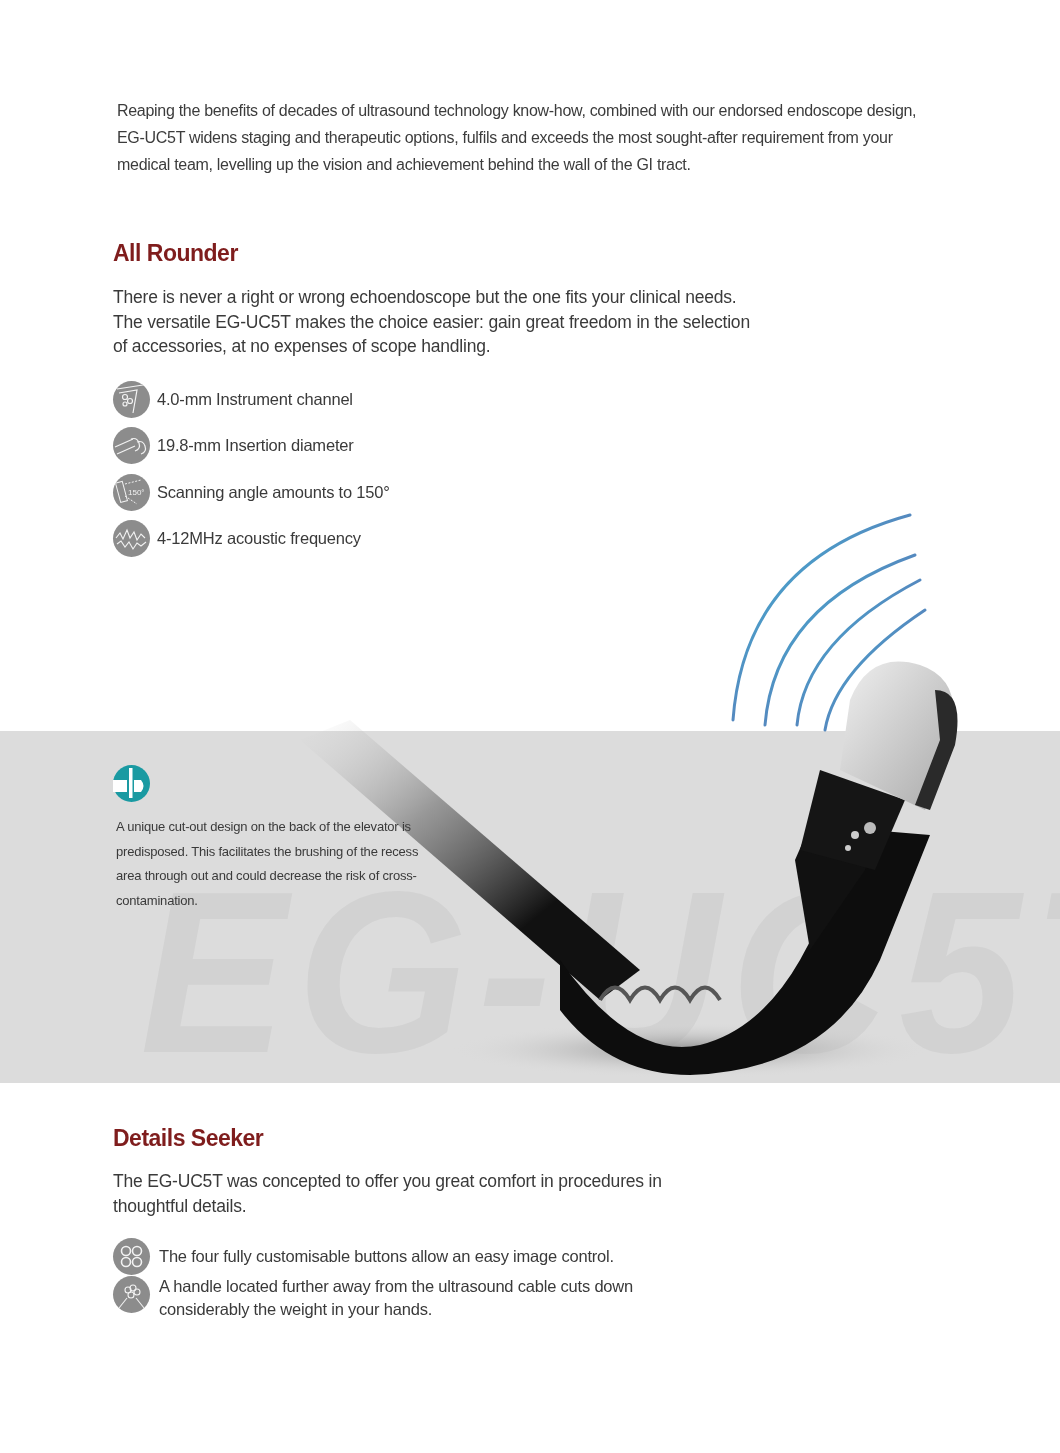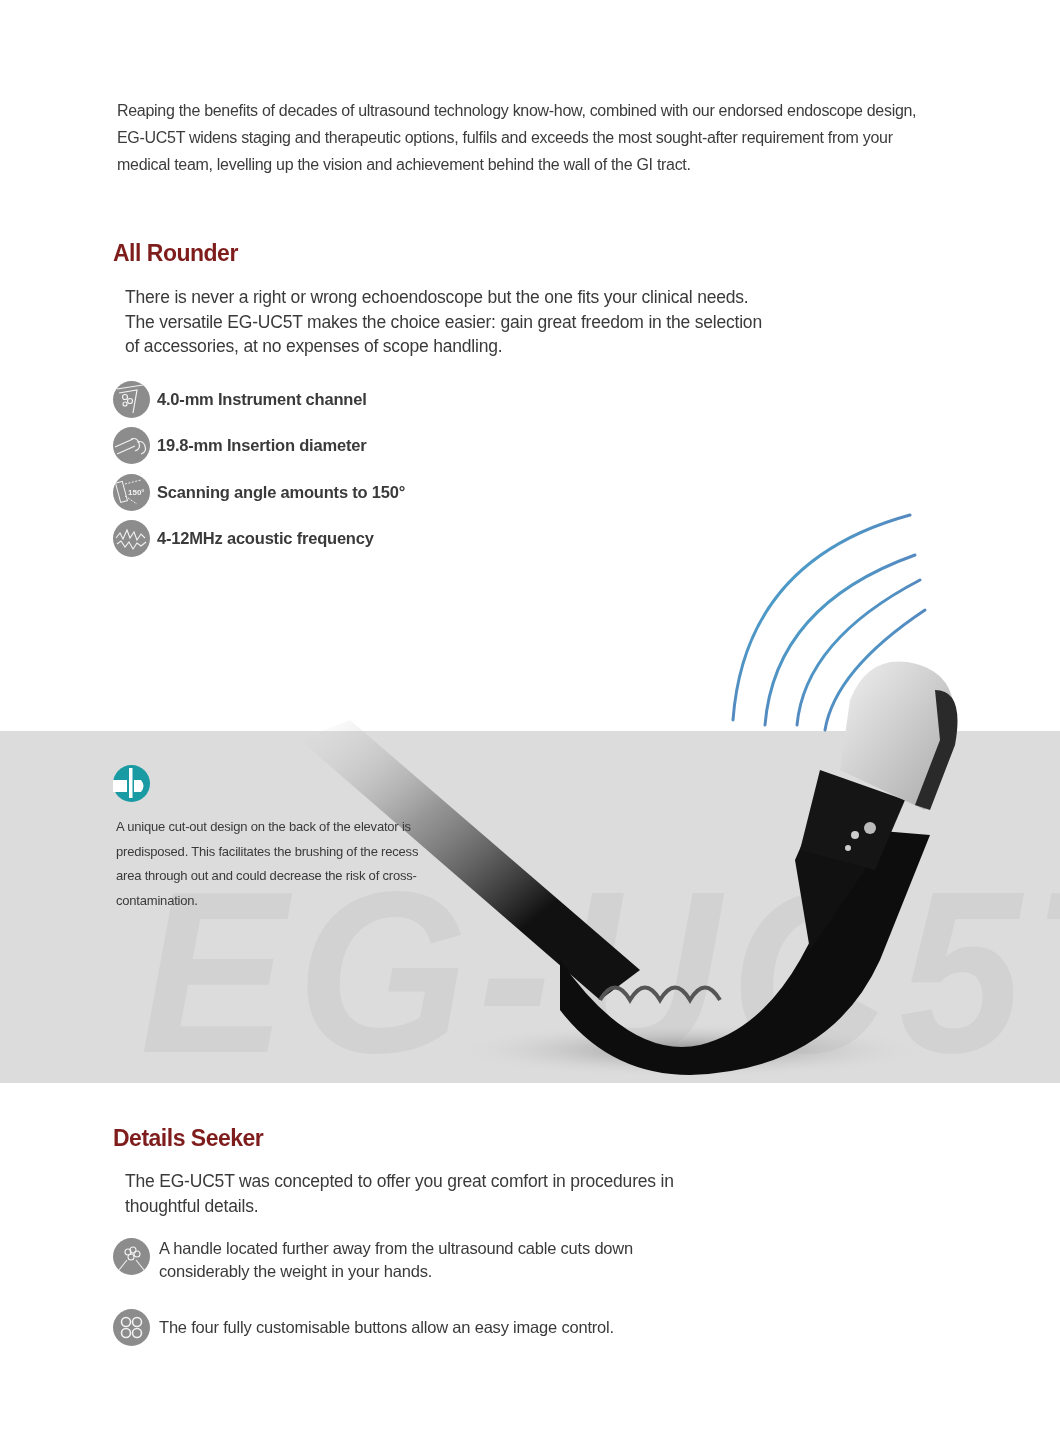--- a/index.html
+++ b/index.html
@@ -2,23 +2,23 @@
 <html><head>
 <meta charset="utf-8">
 <style>
   html, body { margin: 0; padding: 0; background: #ffffff; }
   body { width: 1060px; height: 1453px; position: relative; overflow: hidden;
          font-family: "Liberation Sans", "DejaVu Sans", sans-serif; color: #3a3a3a; }
   .intro { position: absolute; left: 117px; top: 97px; width: 800px;
            font-size: 16px; line-height: 27px; color: #3c3c3c; letter-spacing: -0.3px; }
   .h2 { position: absolute; left: 113px; font-size: 23px; font-weight: bold; color: #7f1d1d;
         letter-spacing: -0.5px; margin: 0; }
-  .para { position: absolute; left: 125px; font-size: 17.5px; line-height: 24.5px; color: #3a3a3a;
+  .para { position: absolute; left: 113px; font-size: 17.5px; line-height: 24.5px; color: #3a3a3a;
           letter-spacing: -0.2px; }
-  .feat-list { position: absolute; left: 113px; top: 381px; margin: 0; padding: 0; list-style: none; font-weight: bold; }
+  .feat-list { position: absolute; left: 113px; top: 381px; margin: 0; padding: 0; list-style: none; }
   .feat { display: flex; align-items: center; height: 36px; margin-bottom: 10.5px; }
   .ficon { width: 37px; height: 37px; border-radius: 50%; background: #8c8c8c; flex: 0 0 37px;
            display: flex; align-items: center; overflow: hidden; }
   .ficon svg { width: 37px; height: 37px; display: block; }
   .ftext { margin-left: 7px; font-size: 16.5px; color: #3a3a3a; letter-spacing: -0.2px; }
   .band { position: absolute; left: 0; top: 731px; width: 1060px; height: 352px; background: #dcdcdc; overflow: hidden; }
   .watermark { position: absolute; left: 140px; top: 862px; font-size: 220px; font-weight: bold;
                font-style: italic; color: #d2d2d2; letter-spacing: 10px; line-height: 1; white-space: nowrap;
                transform: scaleY(1.05); }
   .cutout-icon { position: absolute; left: 113px; top: 765px; width: 37px; height: 37px; }
@@ -147,41 +147,41 @@
     <rect x="16" y="3" width="3.5" height="30" fill="#ffffff"></rect>
     <path d="M21 15 L28 15 Q33 21 28 27 L21 27 Z" fill="#ffffff"></path>
   </svg>
 </span>
 <p class="cutout-text" style="margin:0;">A unique cut-out design on the back of the elevator is predisposed. This facilitates the brushing of the recess area through out and could decrease the risk of cross-contamination.</p>
 
 <h2 class="h2" style="top:1125px;">Details Seeker</h2>
 <p class="para" style="top:1169px; width:600px; margin:0;">The EG-UC5T was concepted to offer you great comfort in procedures in thoughtful details.</p>
 
 <div class="details-list">
+  <div class="ditem" style="align-items:center;">
+    <span class="ficon">
+      <svg viewBox="0 0 37 37">
+          <g fill="none" stroke="#f2f2f2" stroke-width="1.6">
+            <circle cx="13" cy="13" r="4.5"></circle>
+            <circle cx="24" cy="13" r="4.5"></circle>
+            <circle cx="13" cy="24" r="4.5"></circle>
+            <circle cx="24" cy="24" r="4.5"></circle>
+          </g>
+        </svg>
+    </span>
+    <span class="dtext">The four fully customisable buttons allow an easy image control.</span>
+  </div>
   <div class="ditem" style="margin-bottom:26px;">
     <span class="ficon">
       <svg viewBox="0 0 37 37">
           <g fill="none" stroke="#f2f2f2" stroke-width="1.1">
             <path d="M6 32 L14 22"></path>
             <path d="M31 32 L23 22"></path>
             <circle cx="15" cy="14" r="3"></circle>
             <circle cx="20" cy="12" r="3"></circle>
             <circle cx="24" cy="16" r="3"></circle>
             <circle cx="18" cy="19" r="3"></circle>
           </g>
         </svg>
     </span>
     <span class="dtext">A handle located further away from the ultrasound cable cuts down considerably the weight in your hands.</span>
   </div>
-  <div class="ditem" style="align-items:center;">
-    <span class="ficon">
-      <svg viewBox="0 0 37 37">
-          <g fill="none" stroke="#f2f2f2" stroke-width="1.6">
-            <circle cx="13" cy="13" r="4.5"></circle>
-            <circle cx="24" cy="13" r="4.5"></circle>
-            <circle cx="13" cy="24" r="4.5"></circle>
-            <circle cx="24" cy="24" r="4.5"></circle>
-          </g>
-        </svg>
-    </span>
-    <span class="dtext">The four fully customisable buttons allow an easy image control.</span>
-  </div>
 </div>
 
 </body></html>

